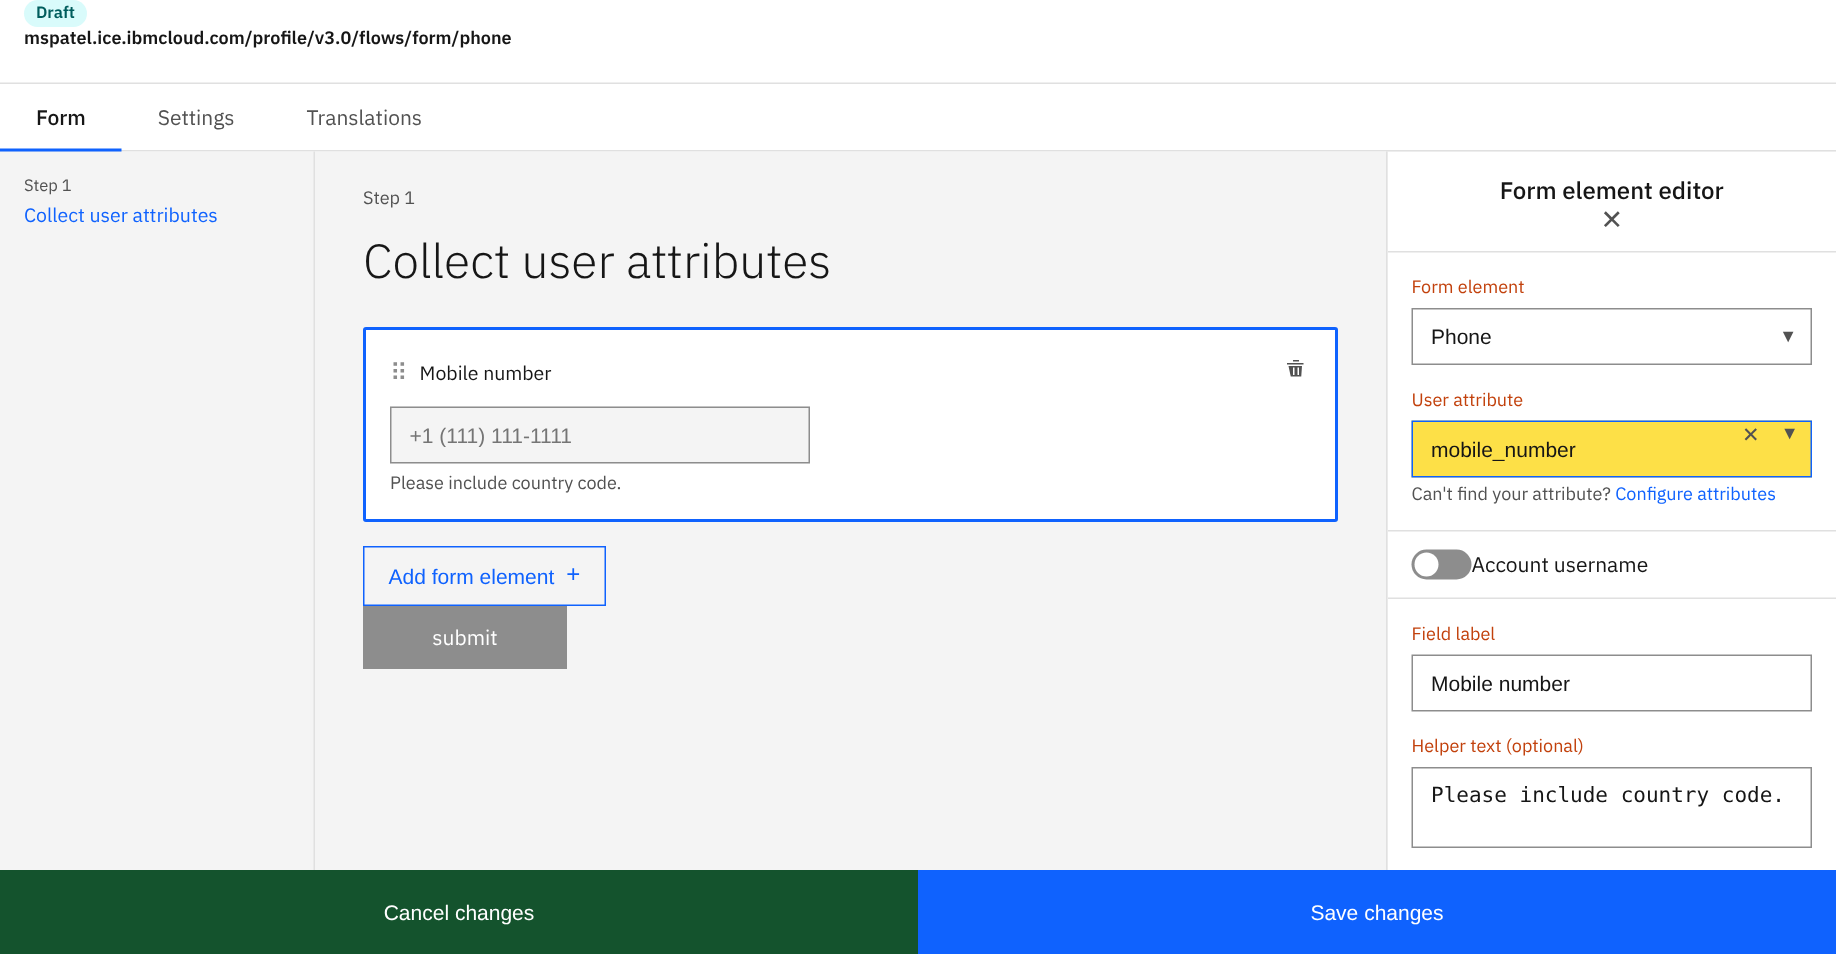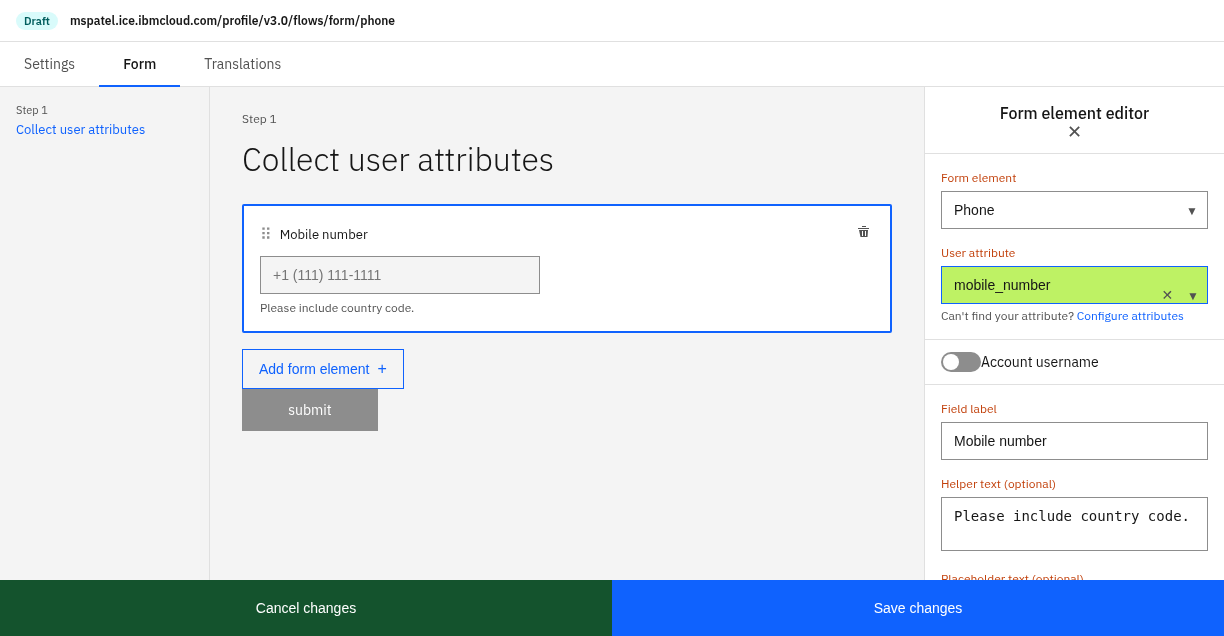--- a/index.html
+++ b/index.html
@@ -9,25 +9,26 @@
       background: #f4f4f4;
       color: #161616;
       height: 636px;
       width: 1224px;
       overflow: hidden;
     }
 
     
     .top-bar {
       display: flex;
-      align-items: center;
+      align-items: flex-start;
       padding: 0 16px;
-      height: 42px;
+      height: 56px;
       background: #ffffff;
       border-bottom: 1px solid #e0e0e0;
+      flex-direction: column;
     }
     .draft-badge {
       background: #d9fbfb;
       color: #005d5d;
       font-size: 11px;
       font-weight: 600;
       padding: 2px 8px;
       border-radius: 12px;
       margin-right: 12px;
     }
@@ -283,23 +284,23 @@
       top: 50%;
       transform: translateY(-50%);
       pointer-events: none;
       color: #525252;
       font-size: 12px;
     }
 
     .user-attr-wrapper {
       position: relative;
       display: flex;
-      align-items: flex-end;
+      align-items: flex-start;
       border: 1px solid #0f62fe;
-      background: #bef264;
+      background: #fde047;
     }
     .user-attr-input {
       flex: 1;
       padding: 10px 12px;
       border: none;
       outline: none;
       font-size: 14px;
       color: #161616;
       background: transparent;
     }
@@ -391,22 +392,22 @@
 <body>
 
 <div class="top-bar">
   <span class="draft-badge">Draft</span>
   <span class="url-text">
     <span>mspatel.ice.ibmcloud.com/profile/v3.0/flows/form/</span><span style="font-weight:600;color:#161616;">phone</span>
   </span>
 </div>
 
 <div class="tab-bar">
+  <div class="tab active">Form</div>
   <div class="tab">Settings</div>
-  <div class="tab active">Form</div>
   <div class="tab">Translations</div>
 </div>
 
 <div class="main-layout">
 
   <div class="sidebar">
     <div class="sidebar-step-label">Step 1</div>
     <div class="sidebar-step-link">Collect user attributes</div>
   </div>
 

